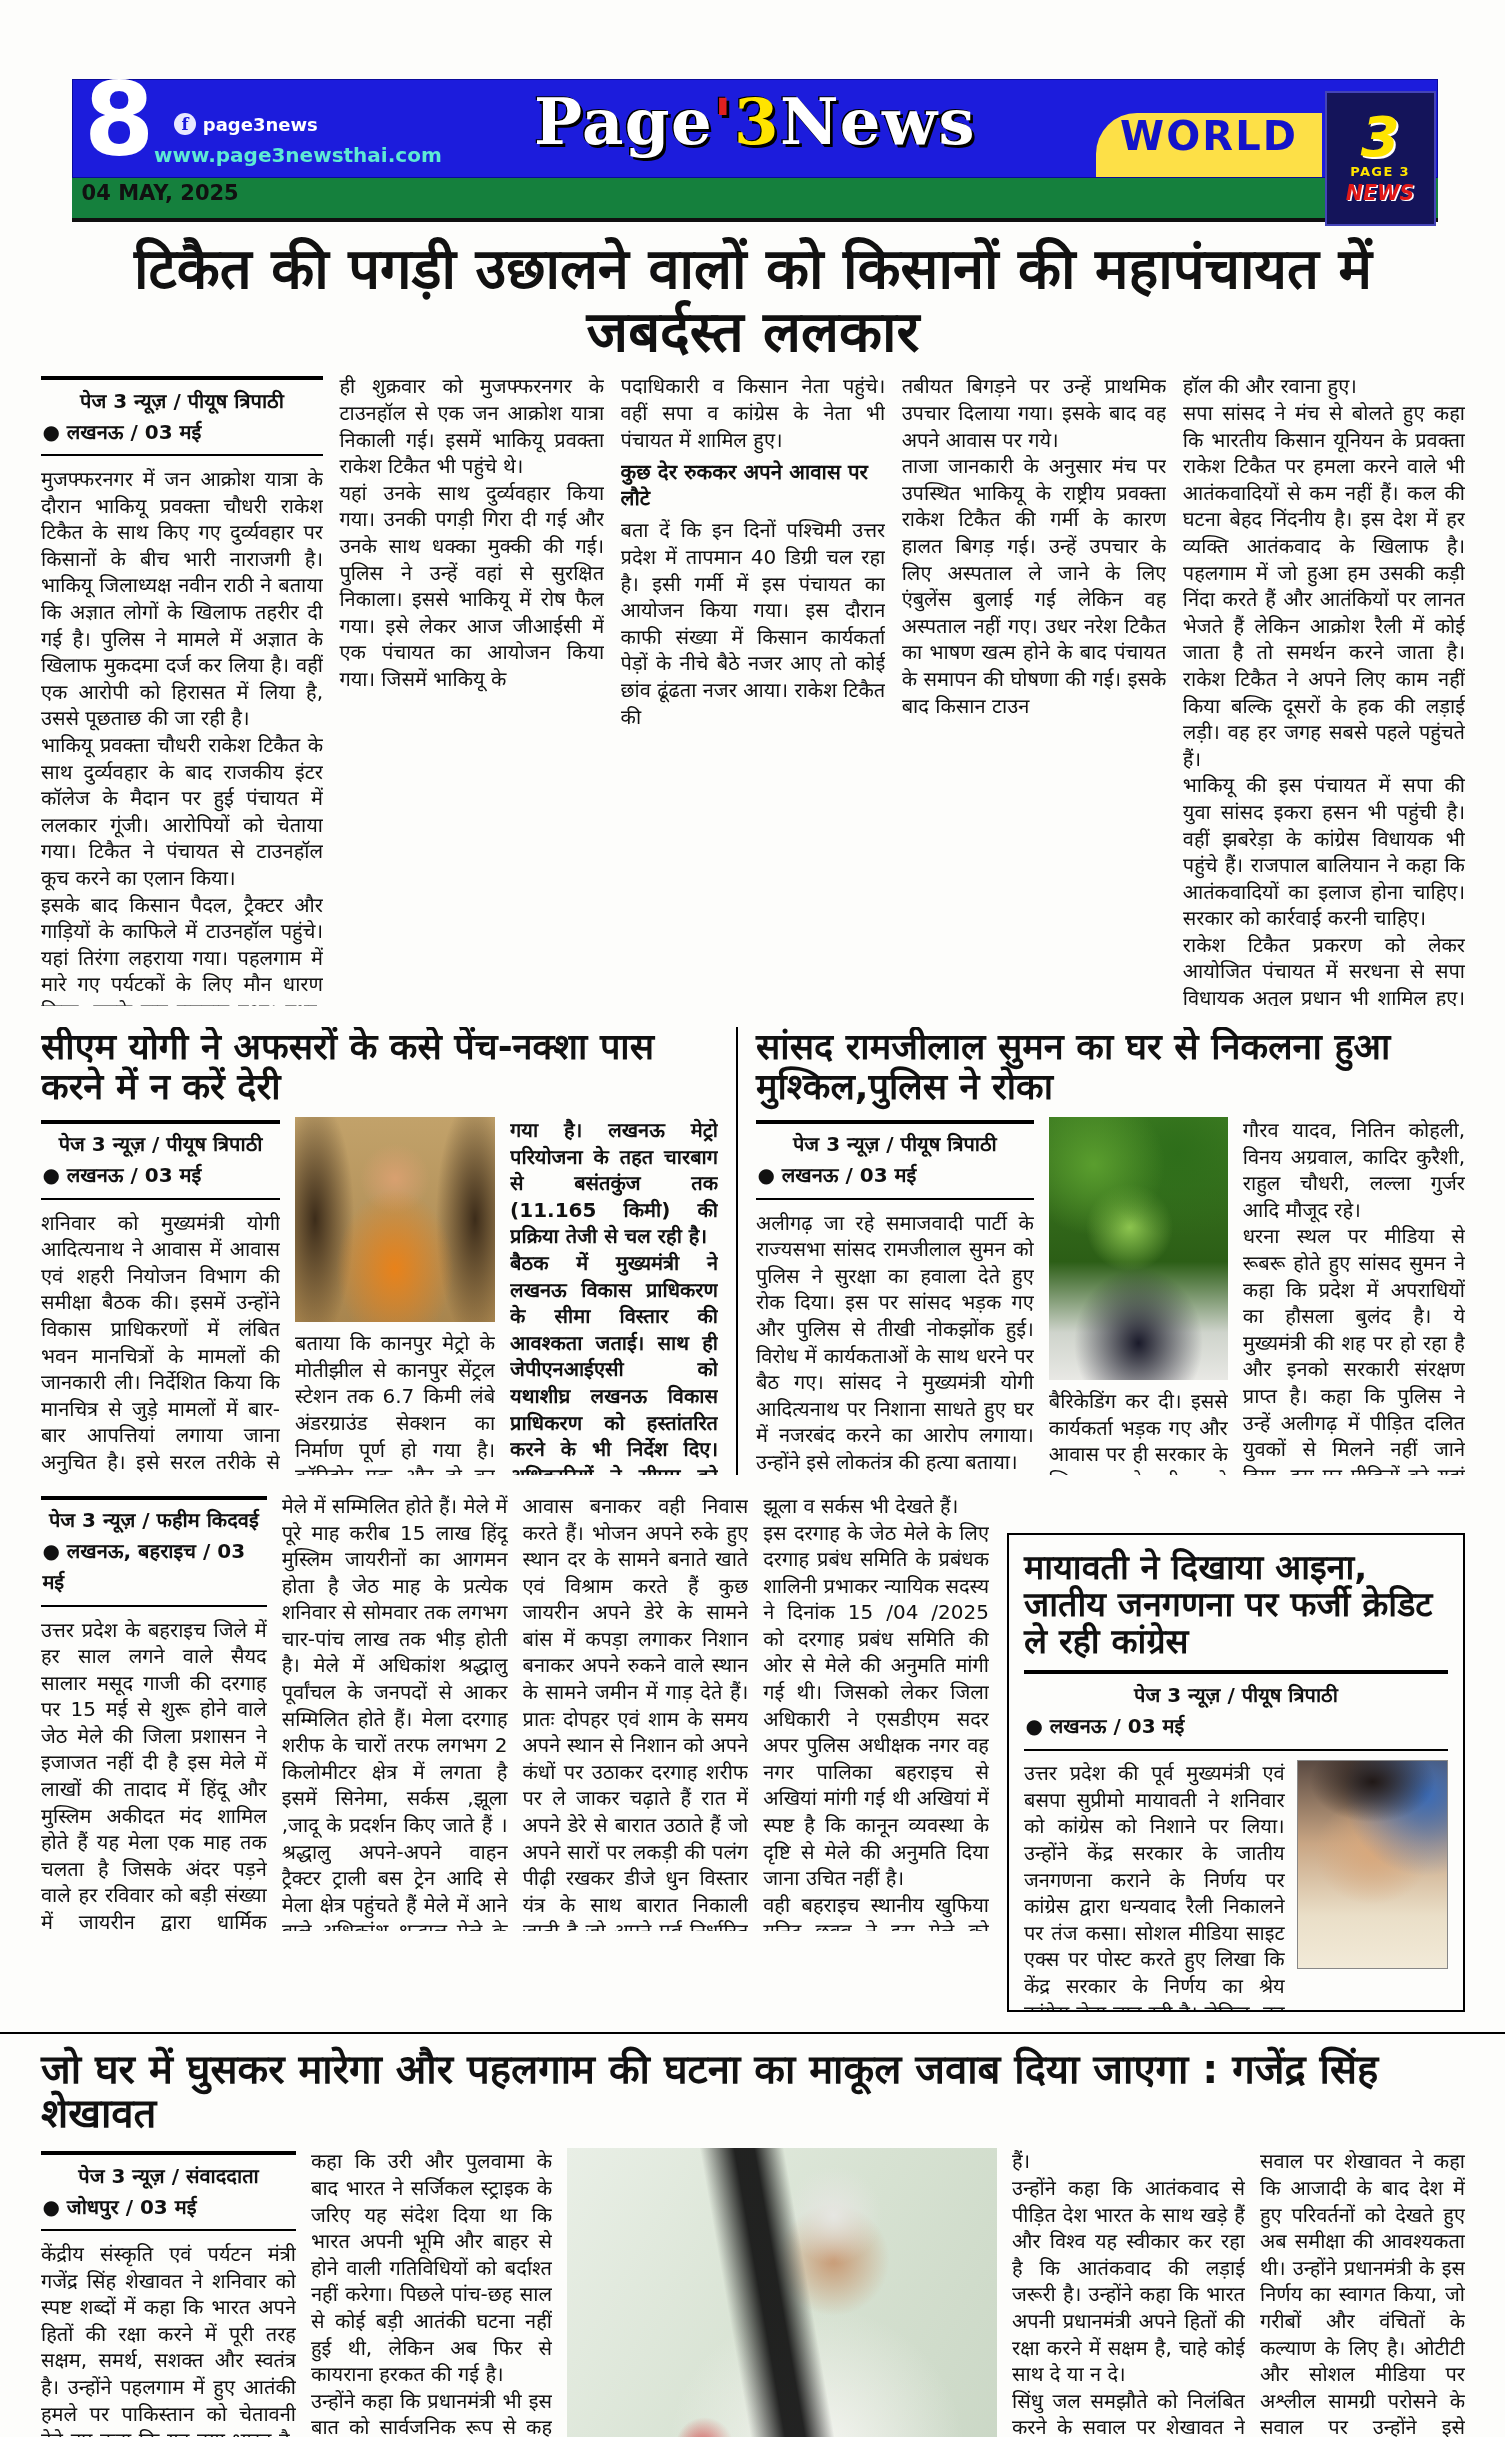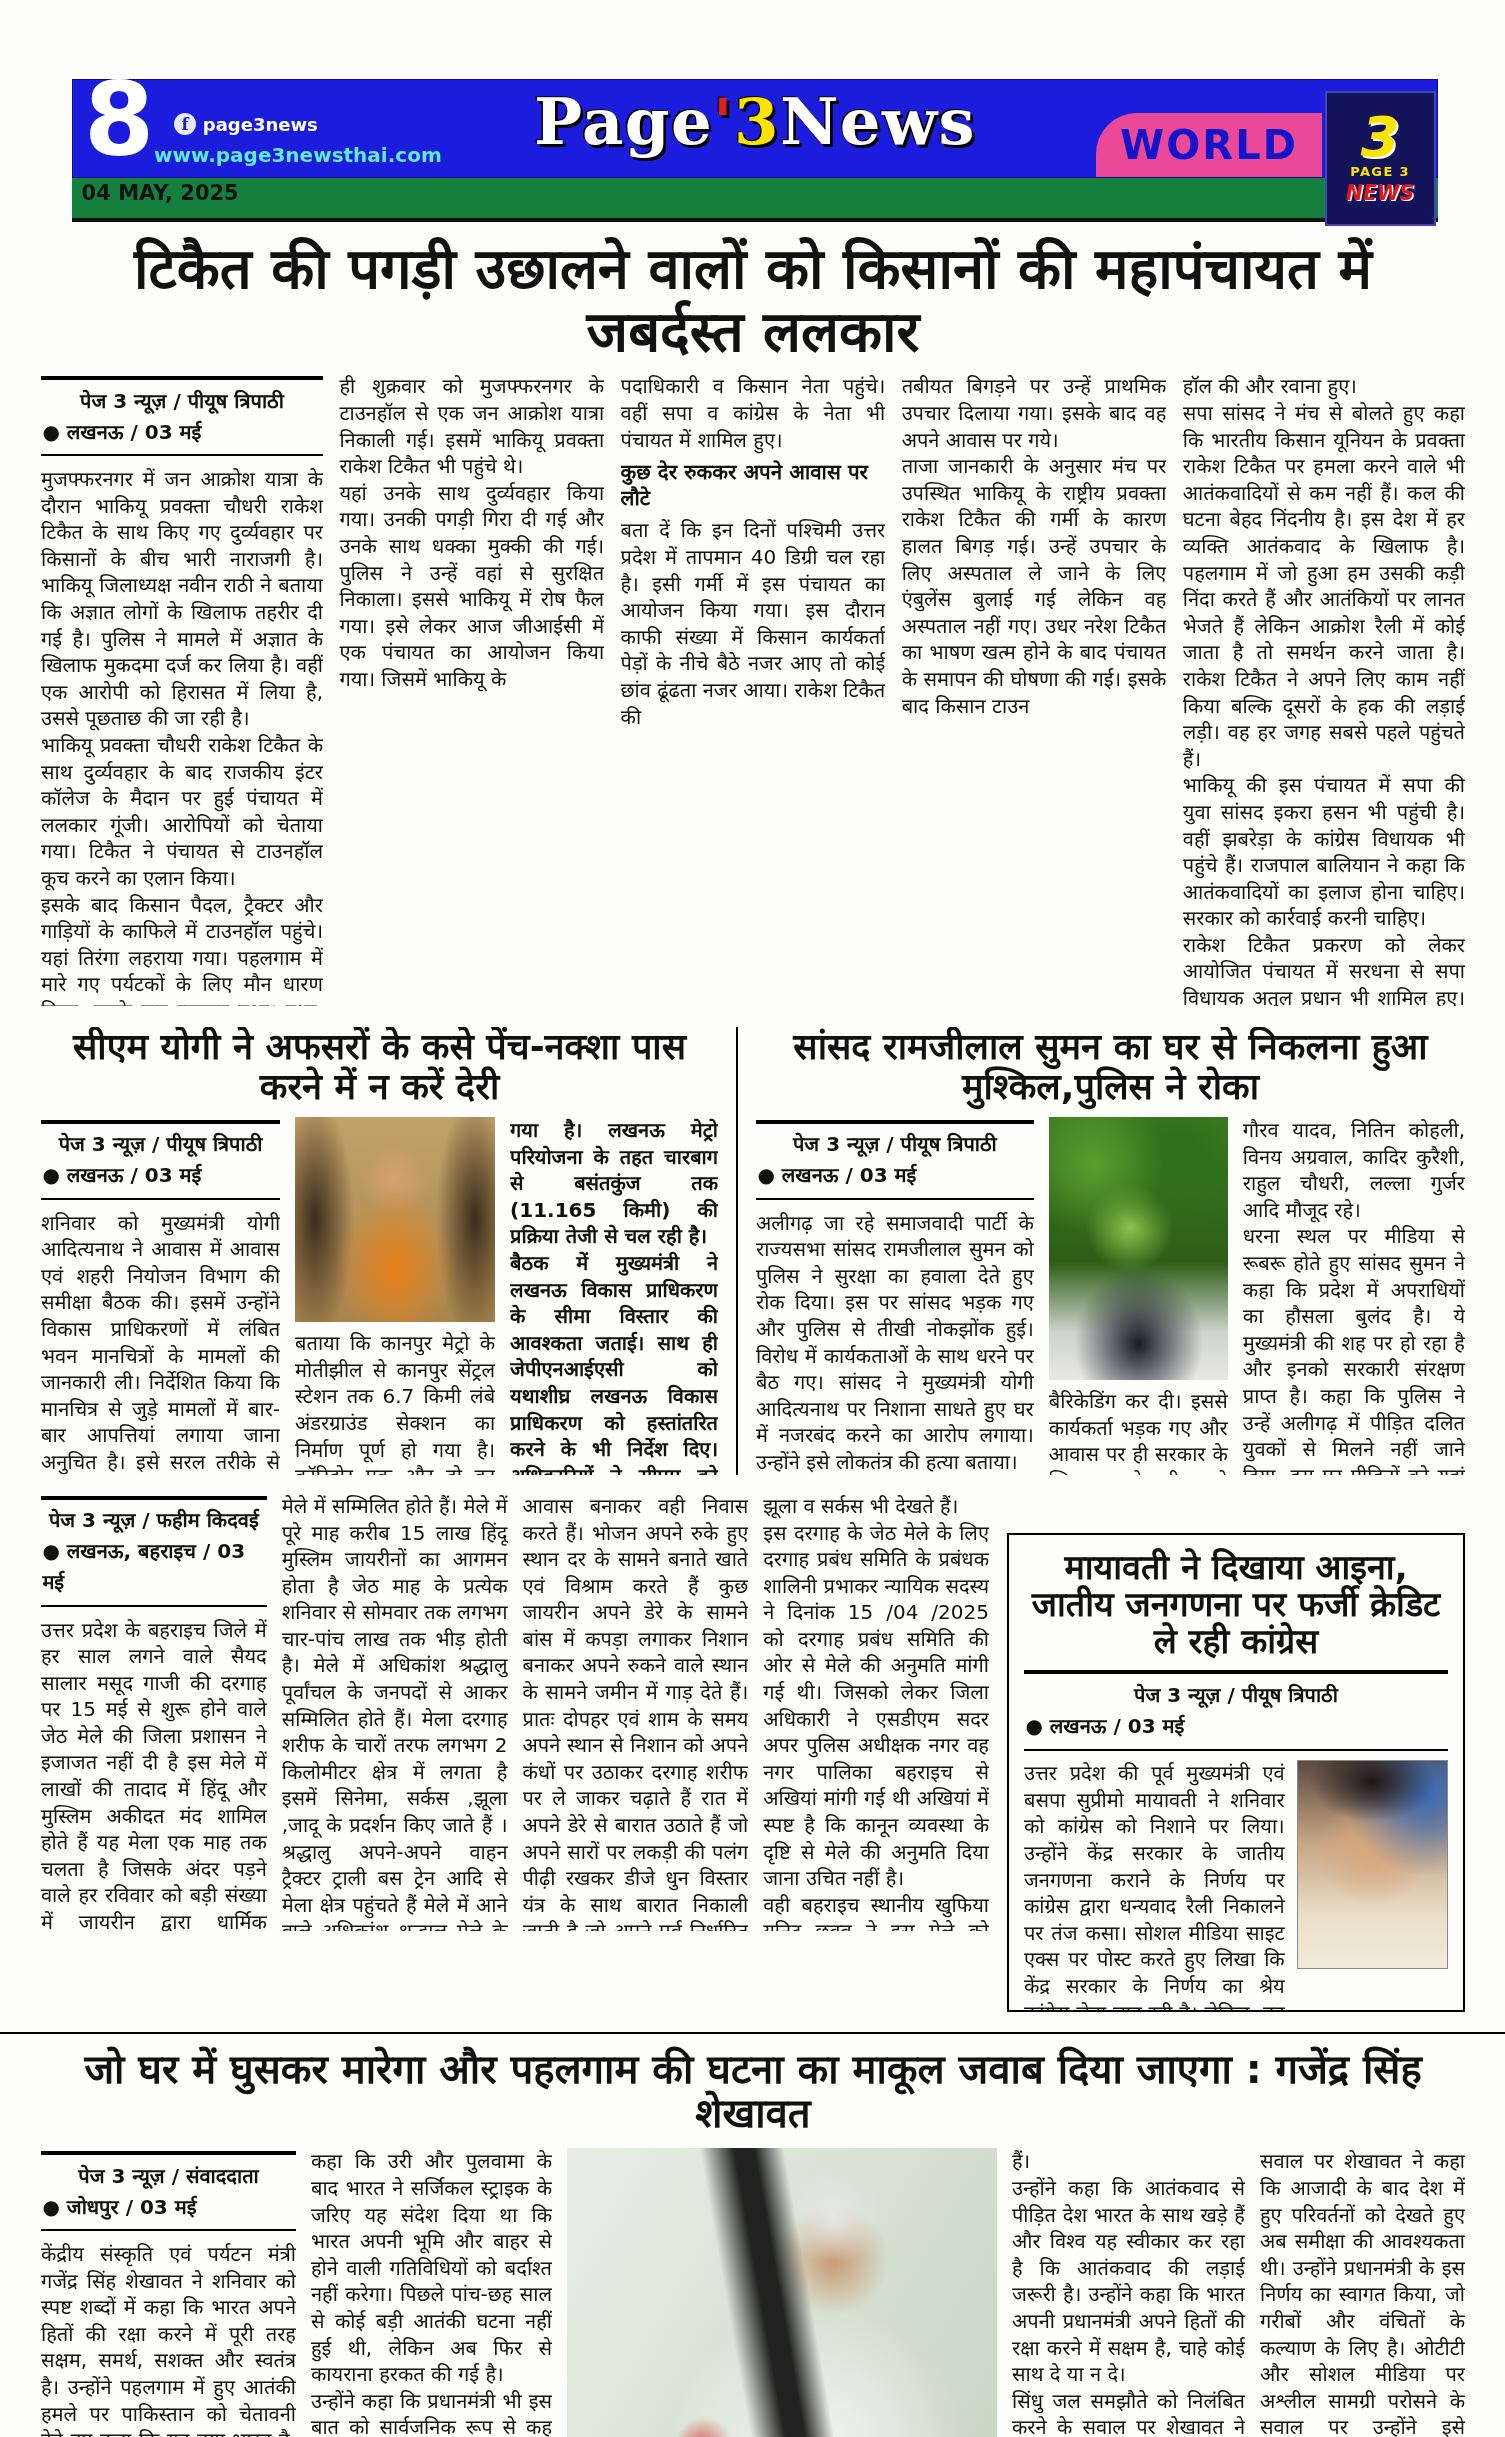--- a/index.html
+++ b/index.html
@@ -9,33 +9,33 @@
   .band{position:relative;margin:79px 68px 0 72px;height:97px;background:#1c1cdc;border:1.4px solid #0b0b9a;}
   .pg-num{position:absolute;left:11px;top:-9.6px;font-size:101px;font-weight:bold;color:#fff;line-height:1;}
   .fb-row{position:absolute;left:101px;top:33px;display:flex;align-items:center;gap:6.8px;color:#fff;font-size:18px;font-weight:bold;}
   .fb-ic{display:inline-flex;align-items:center;justify-content:center;width:22px;height:22px;border-radius:50%;
          background:#e8e8ff;color:#1c1cdc;font-size:16.4px;font-weight:bold;font-family:"DejaVu Serif",serif;}
   .site{position:absolute;left:81px;top:63px;color:#5eead4;font-size:20px;font-weight:bold;}
   .p3logo{position:absolute;left:0;right:0;top:4.1px;text-align:center;font-family:"DejaVu Serif",serif;
           font-weight:bold;font-size:64px;color:#fff;text-shadow:2.7px 2.7px 0 #000,-1.4px -1.4px 0 #000;letter-spacing:1.4px;}
   .p3logo .three{color:#ffe400;}
   .p3logo .tick{color:#e02020;}
-  .world-tab{position:absolute;right:115px;bottom:0;width:226px;height:64px;background:#ec4899;
-             border-radius:41px 0 0 0;display:flex;align-items:center;justify-content:center;}
+  .world-tab{position:absolute;right:115px;bottom:0;width:226px;height:64px;background:#fde047;
+             border-radius:41px 0 0 0;display:flex;justify-content:center;}
   .world{color:#1414c8;font-weight:bold;font-size:40px;letter-spacing:2.1px;}
   .brandbox{position:absolute;right:1.4px;top:11px;width:107px;height:131px;background:#14145a;border:2.1px solid #4444b8;
             z-index:6;display:flex;flex-direction:column;align-items:center;justify-content:center;gap:1.4px;}
   .brandbox .b3{color:#ffe400;font-size:56px;font-weight:bold;font-style:italic;line-height:.9;text-shadow:2.1px 2.1px 0 #fff;}
   .brandbox .bp{color:#ffe400;font-size:13px;font-weight:bold;letter-spacing:1.4px;text-align:center;}
   .brandbox .bn{color:#e01818;font-size:20.5px;font-weight:bold;font-style:italic;text-shadow:1.4px 1.4px 0 #fff;}
   .datebar{margin:0 68px 0 72px;height:44px;background:#15803d;border-bottom:4.8px solid #101010;
            font-size:21px;font-weight:bold;line-height:30px;padding-left:9.6px;box-sizing:border-box;}
   
   .h1{margin:16.4px 48px 2.7px;text-align:center;font-weight:bold;font-size:56px;line-height:1.12;}
-  .h2{text-align:center;font-weight:bold;font-size:36px;line-height:1.1;margin:0 0 11px;}
+  .h2{font-weight:bold;font-size:36px;line-height:1.1;margin:0 0 11px;}
   .byl{border-top:4.1px solid #000;border-bottom:2.1px solid #000;padding:5.5px 1.4px 6.8px;margin:2.7px 0 9.6px;
        font-weight:bold;font-size:20px;line-height:1.55;}
   .byl .credit{display:block;text-align:center;}
   .bt{font-size:20px;line-height:1.33;text-align:justify;white-space:pre-line;}
   .sub{font-weight:bold;font-size:20.5px;line-height:1.3;margin:5.5px 0;white-space:pre-line;}
   .col{overflow:hidden;}
   
   .a1{display:flex;gap:16.4px;margin:9.6px 41px 0;height:633px;overflow:hidden;}
   .a1 .c1{width:282px;flex:none;}
   .a1 .mid{width:827px;flex:none;display:flex;flex-direction:row;}

